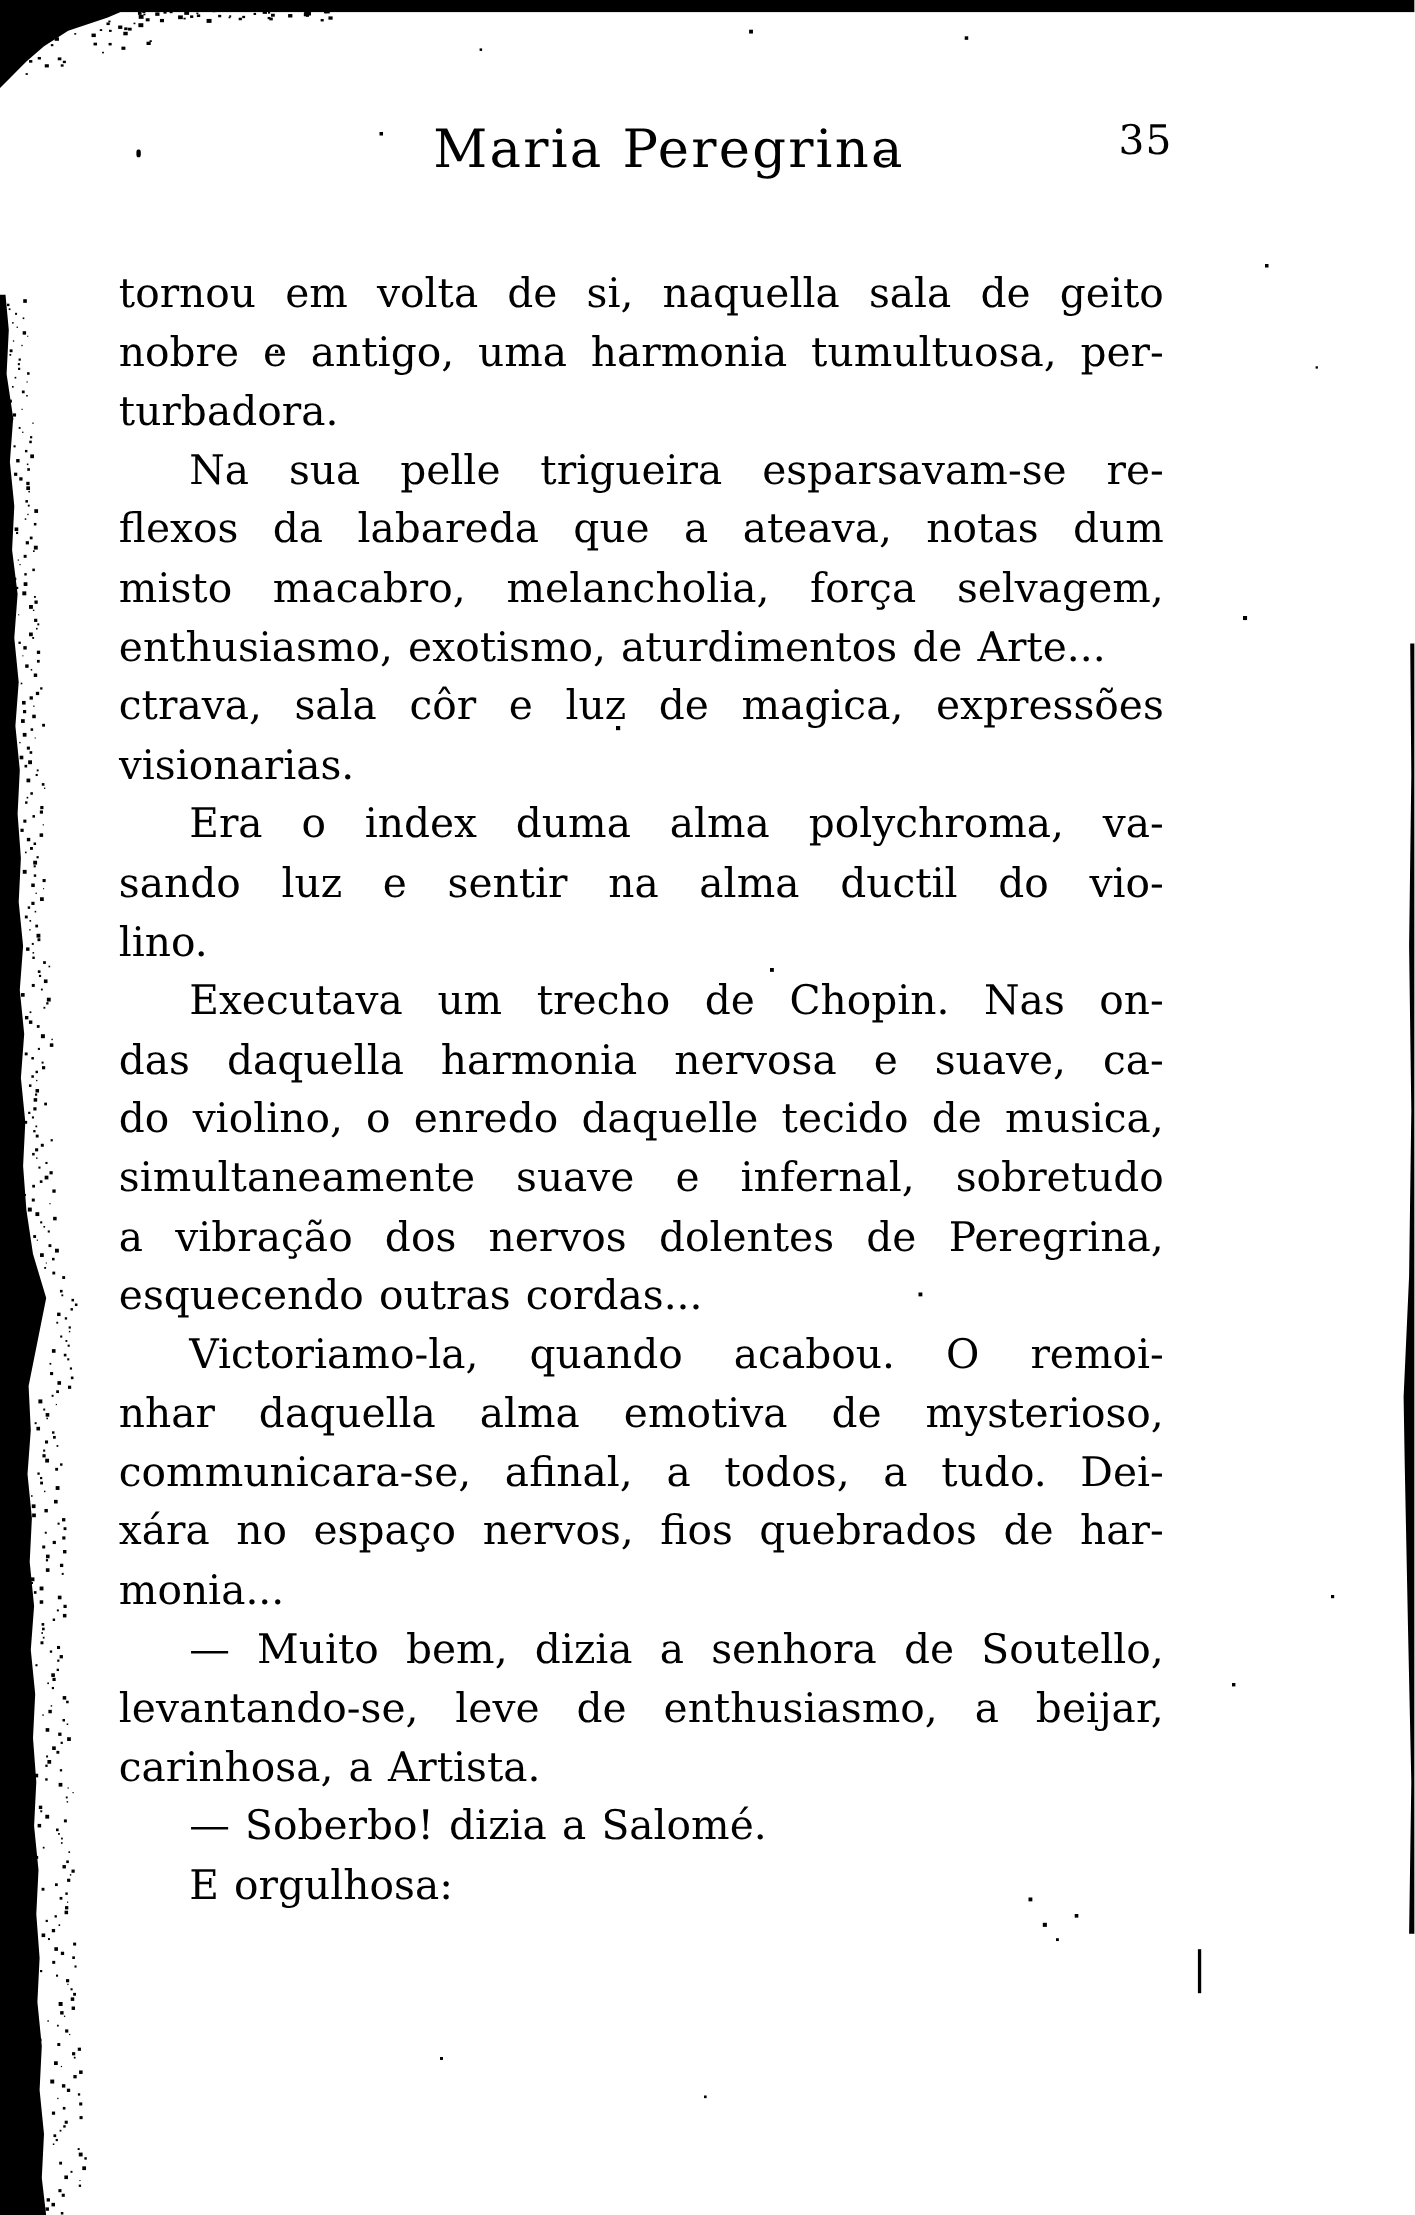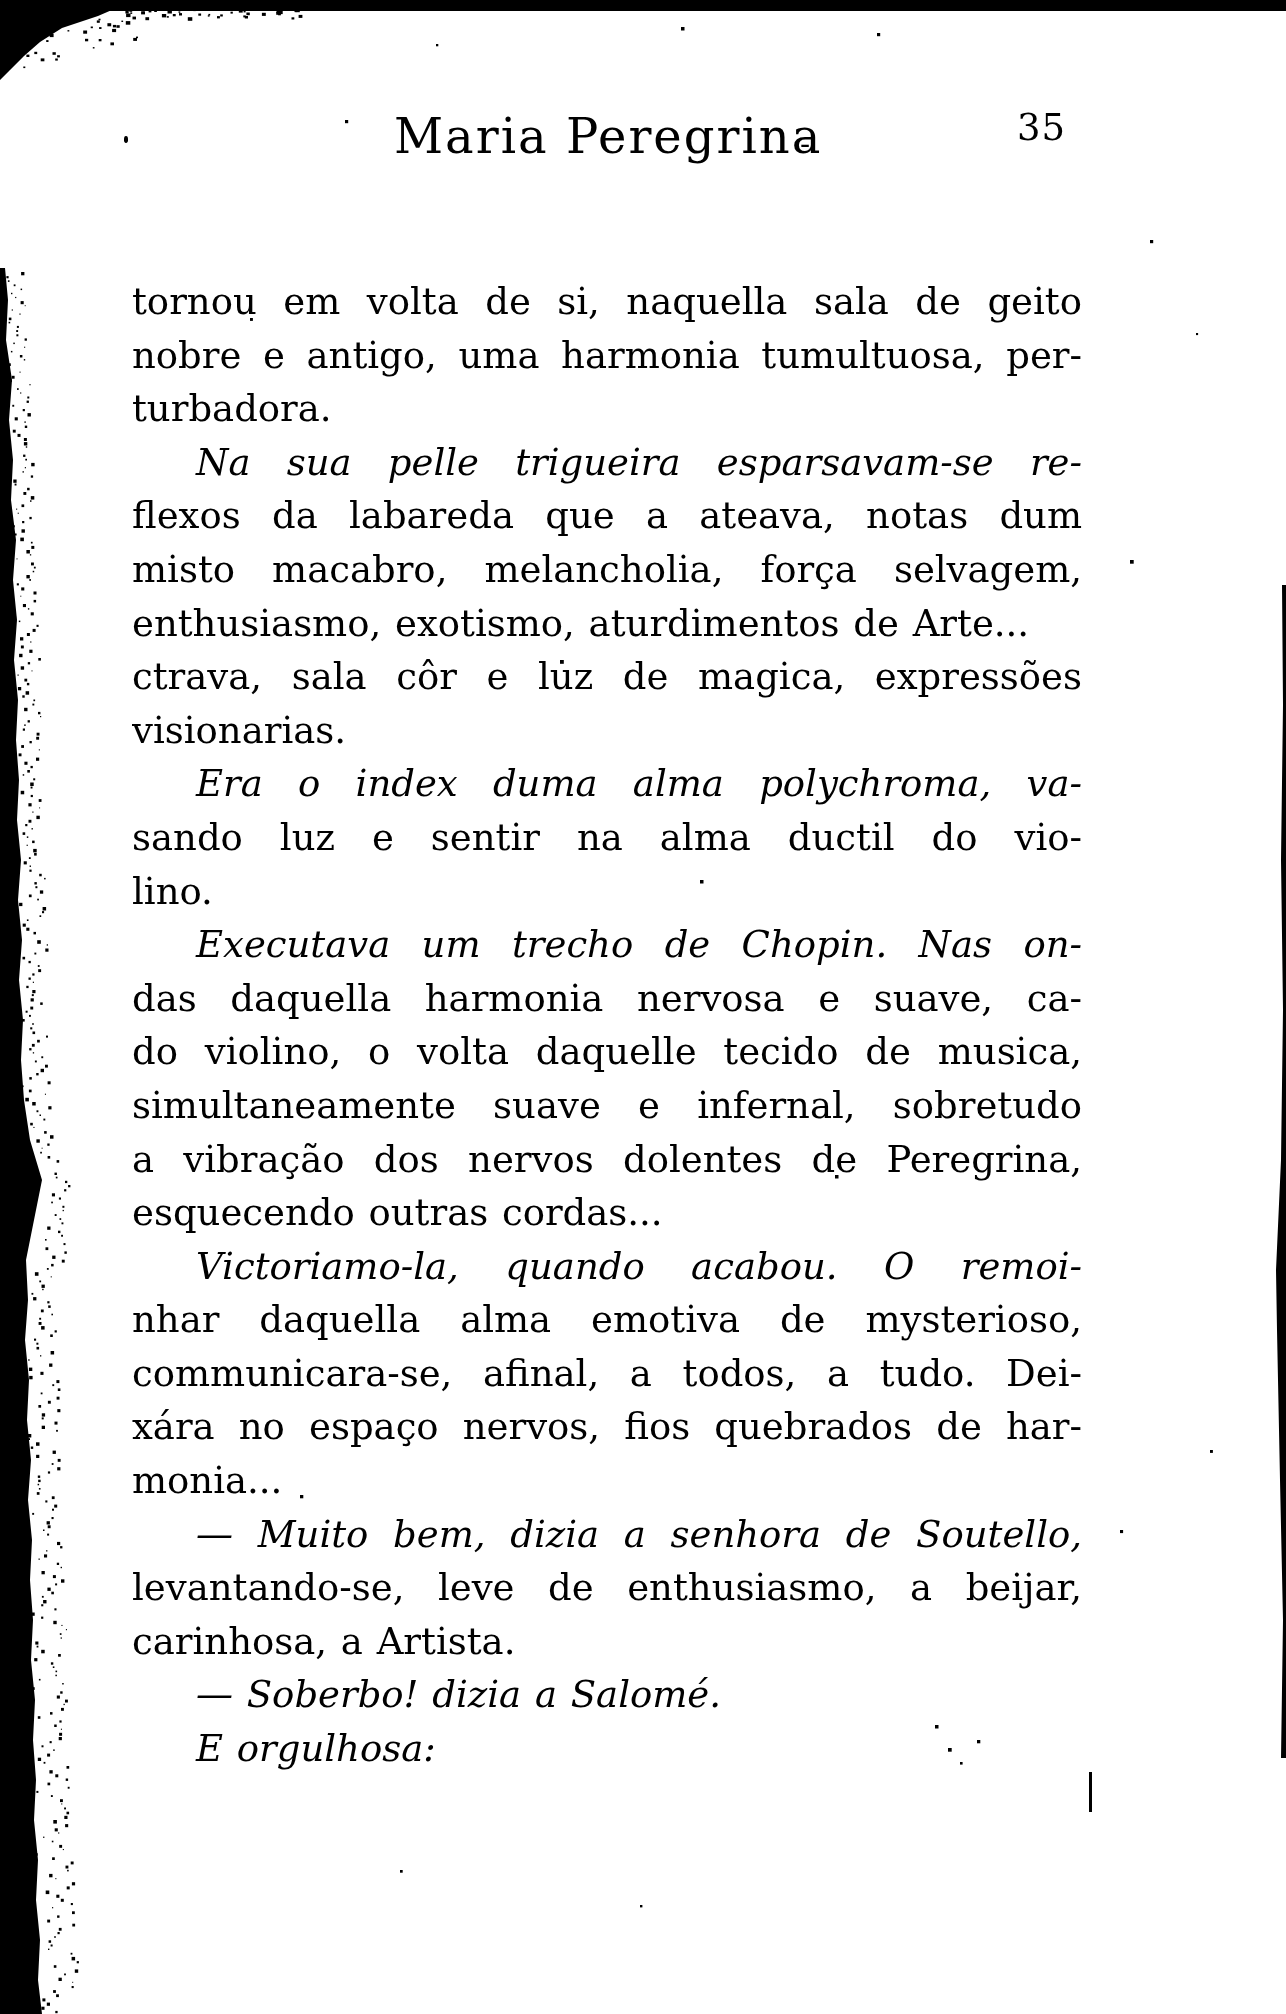--- a/index.html
+++ b/index.html
@@ -13,32 +13,32 @@
   }
   .scan-artifacts { position:absolute; left:0; top:0; width:1286px; height:2014px; pointer-events:none; }
   .header { position:absolute; left:116px; top:108px; width:950px; height:60px; }
   .header-title {
     position:absolute; left:50%; top:0; transform:translateX(-46%);
     font-size:48px; letter-spacing:2px; white-space:nowrap;
   }
   .header-dash { position:absolute; left:684px; top:18px; font-size:30px; }
   .header-page-number { position:absolute; right:0; top:-2px; font-size:37px; letter-spacing:1px; }
   .header-left-mark { position:absolute; left:8px; top:28px; width:4px; height:7px; background:#000; border-radius:40%; }
-  .page-text { position:absolute; left:132px; top:240px; width:950px;margin-top:35px; }
+  .page-text { position:absolute; left:108px; top:240px; width:950px; }
   .line {
     font-size:37px;
     line-height:53.6px;
     height:53.6px;
     overflow:hidden;
     text-align:justify;
     text-align-last:justify;
     word-spacing:2px;
   }
   .line.end { text-align:right; text-align-last:left; }
-  .line.indent { padding-left:64px;font-style:italic; }
+  .line.indent { padding-left:64px; }
 </style>
 </head>
 <body>
 
 <svg class="scan-artifacts" viewBox="0 0 1286 2014" xmlns="http://www.w3.org/2000/svg" id="artifact-svg">
     <rect x="48" y="0" width="1238" height="11" fill="#000"></rect>
     <polygon fill="#000" points="0,0 135,0 98,16 62,28 40,42 24,56 10,70 0,80"></polygon>
     <rect x="0.0" y="58.6" width="2.0" height="1.6" fill="#000"></rect>
     <rect x="276.5" y="10.9" width="2.5" height="2.0" fill="#000"></rect>
     <rect x="17.2" y="35.1" width="3.1" height="2.5" fill="#000"></rect>
@@ -589,21 +589,21 @@
     <div class="line">flexos da labareda que a ateava, notas dum</div>
     <div class="line">misto macabro, melancholia, força selvagem,</div>
     <div class="line end">enthusiasmo, exotismo, aturdimentos de Arte...</div>
     <div class="line">ctrava, sala côr e luz de magica, expressões</div>
     <div class="line end">visionarias.</div>
     <div class="line indent">Era o index duma alma polychroma, va-</div>
     <div class="line">sando luz e sentir na alma ductil do vio-</div>
     <div class="line end">lino.</div>
     <div class="line indent">Executava um trecho de Chopin. Nas on-</div>
     <div class="line">das daquella harmonia nervosa e suave, ca-</div>
-    <div class="line">do violino, o volta daquelle tecido de musica,</div>
+    <div class="line">do violino, o enredo daquelle tecido de musica,</div>
     <div class="line">simultaneamente suave e infernal, sobretudo</div>
     <div class="line">a vibração dos nervos dolentes de Peregrina,</div>
     <div class="line end">esquecendo outras cordas...</div>
     <div class="line indent">Victoriamo-la, quando acabou. O remoi-</div>
     <div class="line">nhar daquella alma emotiva de mysterioso,</div>
     <div class="line">communicara-se, afinal, a todos, a tudo. Dei-</div>
     <div class="line">xára no espaço nervos, fios quebrados de har-</div>
     <div class="line end">monia...</div>
     <div class="line indent">— Muito bem, dizia a senhora de Soutello,</div>
     <div class="line">levantando-se, leve de enthusiasmo, a beijar,</div>

